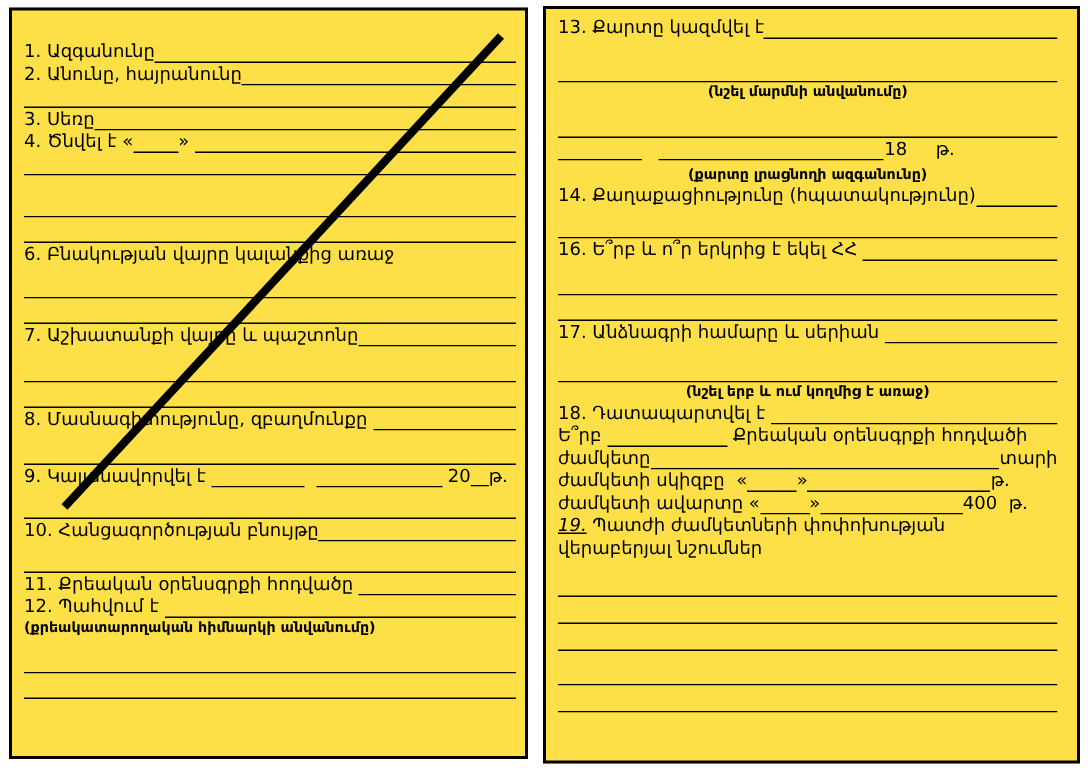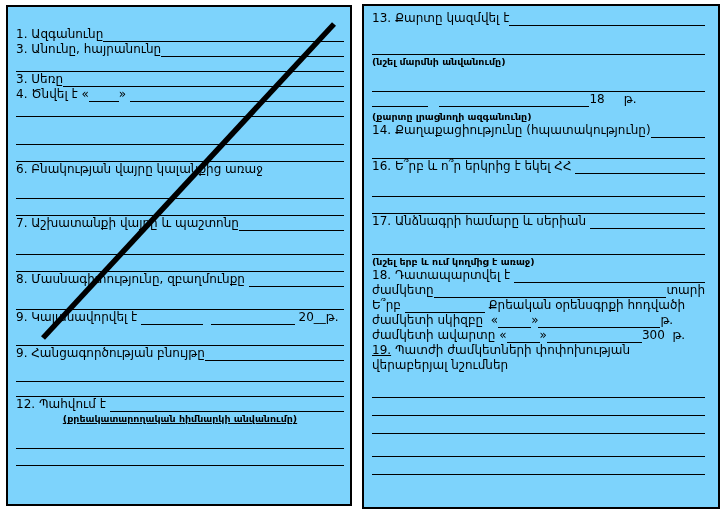--- a/index.html
+++ b/index.html
@@ -3,72 +3,72 @@
 <meta charset="utf-8">
 <style>
   * { margin:0; padding:0; box-sizing:border-box; }
   html,body { background:#ffffff; }
   body {
     width:725px; height:515px;
     font-family:"DejaVu Sans","Liberation Sans",sans-serif;
     color:#000;
   }
   .page { position:relative; width:725px; height:515px; background:#fff; overflow:hidden; }
-  .box { position:absolute; border:2px solid #000; background:#7dd3fc; }
+  .box { position:absolute; border:2px solid #000; background:#fde047; }
   .box-left  { left:6px;  top:5px; width:346px; height:501px; }
   .box-right { left:362px; top:4px; width:358px; height:505px; }
   .rows { position:absolute; inset:0; padding:0 6px 0 8px; }
   .box-right .rows { padding:0 13px 0 8px; }
   .row {
     display:flex; align-items:flex-end;
     height:15px; line-height:15px; font-size:12px;
     white-space:pre; overflow:hidden;
   }
   .row.caption {
     height:13px; line-height:12px; font-size:9.5px; font-weight:bold;
-    justify-content:flex-start;
+    justify-content:center;
   }
-  .row.align-r { justify-content:center;text-decoration:underline; }
+  .row.align-r { justify-content:flex-start; }
   .txt { white-space:pre; }
-  .underlined { text-decoration:underline; }
+  .underlined { text-decoration:underline;font-style:italic; }
   .blank {
     display:inline-block; height:13px;
     border-bottom:1px solid #000;
   }
   .blank.fill { flex:1 1 auto; min-width:8px; }
   .strike { position:absolute; left:0; top:0; pointer-events:none; }
 </style>
 </head>
 <body>
 
 <div class="page">
 
   <div class="box box-left">
     <div class="rows" id="left-rows">
         <div class="row" style="margin-top: 20px;"><span class="txt">1. Ազգանունը</span><span class="blank fill"></span></div>
-        <div class="row"><span class="txt">3. Անունը, հայրանունը</span><span class="blank fill"></span></div>
+        <div class="row"><span class="txt">2. Անունը, հայրանունը</span><span class="blank fill"></span></div>
         <div class="row"><span class="blank fill"></span></div>
         <div class="row"><span class="txt">3. Սեռը</span><span class="blank fill"></span></div>
         <div class="row"><span class="txt">4. Ծնվել է «</span><span class="blank" style="width: 30px;"></span><span class="txt">»&nbsp;</span><span class="blank fill"></span></div>
         <div class="row"><span class="blank fill"></span></div>
         <div class="row" style="margin-top: 13px;"><span class="blank fill"></span></div>
         <div class="row" style="margin-top: 2px;"><span class="blank fill"></span></div>
         <div class="row"><span class="txt">6. Բնակության վայրը կալանքից առաջ</span></div>
         <div class="row" style="margin-top: 7px;"><span class="blank fill"></span></div>
         <div class="row" style="margin-top: 2px;"><span class="blank fill"></span></div>
         <div class="row"><span class="txt">7. Աշխատանքի վայրը և պաշտոնը</span><span class="blank fill"></span></div>
         <div class="row" style="margin-top: 9px;"><span class="blank fill"></span></div>
         <div class="row" style="margin-top: 2px;"><span class="blank fill"></span></div>
         <div class="row"><span class="txt">8. Մասնագիտությունը, զբաղմունքը&nbsp;</span><span class="blank fill"></span></div>
         <div class="row" style="margin-top: 8px;"><span class="blank fill"></span></div>
         <div class="row"><span class="txt">9. Կալանավորվել է&nbsp;</span><span class="blank" style="width: 62px;"></span><span class="txt">&nbsp;&nbsp;</span><span class="blank" style="width: 84px;"></span><span class="txt">&nbsp;20__թ.</span></div>
         <div class="row" style="margin-top: 6px;"><span class="blank fill"></span></div>
-        <div class="row"><span class="txt">9. Հանցագործության բնույթը</span><span class="blank fill"></span></div>
+        <div class="row"><span class="txt">10. Հանցագործության բնույթը</span><span class="blank fill"></span></div>
         <div class="row" style="margin-top: 6px;"><span class="blank fill"></span></div>
-        <div class="row"><span class="blank fill"></span></div>
+        <div class="row"><span class="txt">11. Քրեական օրենսգրքի հոդվածը&nbsp;</span><span class="blank fill"></span></div>
         <div class="row"><span class="txt">12. Պահվում է&nbsp;</span><span class="blank fill"></span></div>
         <div class="row caption align-r"><span class="txt">(քրեակատարողական հիմնարկի անվանումը)</span></div>
         <div class="row" style="margin-top: 9px;"><span class="blank fill"></span></div>
         <div class="row" style="margin-top: 2px;"><span class="blank fill"></span></div>
       </div>
     <svg class="strike" width="342" height="497" viewBox="0 0 342 497">
       <line x1="35" y1="331" x2="326" y2="17" stroke="#000" stroke-width="5.5" stroke-linecap="butt"></line>
     </svg>
   </div>
 
@@ -82,24 +82,24 @@
         <div class="row caption" style="margin-top: 3px;"><span class="txt">(քարտը լրացնողի ազգանունը)</span></div>
         <div class="row"><span class="txt">14. Քաղաքացիությունը (հպատակությունը)</span><span class="blank fill"></span></div>
         <div class="row" style="margin-top: 6px;"><span class="blank fill"></span></div>
         <div class="row"><span class="txt">16. Ե՞րբ և ո՞ր երկրից է եկել ՀՀ&nbsp;</span><span class="blank fill"></span></div>
         <div class="row" style="margin-top: 8px;"><span class="blank fill"></span></div>
         <div class="row" style="margin-top: 2px;"><span class="blank fill"></span></div>
         <div class="row"><span class="txt">17. Անձնագրի համարը և սերիան&nbsp;</span><span class="blank fill"></span></div>
         <div class="row" style="margin-top: 11px;"><span class="blank fill"></span></div>
         <div class="row caption"><span class="txt">(նշել երբ և ում կողմից է առաջ)</span></div>
         <div class="row"><span class="txt">18. Դատապարտվել է&nbsp;</span><span class="blank fill"></span></div>
+        <div class="row"><span class="txt">Ե՞րբ&nbsp;</span><span class="blank" style="width: 80px;"></span><span class="txt">&nbsp;Քրեական օրենսգրքի հոդվածի</span></div>
         <div class="row"><span class="txt">ժամկետը</span><span class="blank fill"></span><span class="txt">տարի</span></div>
-        <div class="row"><span class="txt">Ե՞րբ&nbsp;</span><span class="blank" style="width: 80px;"></span><span class="txt">&nbsp;Քրեական օրենսգրքի հոդվածի</span></div>
         <div class="row"><span class="txt">ժամկետի սկիզբը&nbsp;&nbsp;«</span><span class="blank" style="width: 33px;"></span><span class="txt">»</span><span class="blank" style="width: 122px;"></span><span class="txt">թ.</span></div>
-        <div class="row"><span class="txt">ժամկետի ավարտը «</span><span class="blank" style="width: 33px;"></span><span class="txt">»</span><span class="blank" style="width: 95px;"></span><span class="txt">300</span><span class="txt">&nbsp;&nbsp;թ.</span></div>
+        <div class="row"><span class="txt">ժամկետի ավարտը «</span><span class="blank" style="width: 33px;"></span><span class="txt">»</span><span class="blank" style="width: 95px;"></span><span class="txt">400</span><span class="txt">&nbsp;&nbsp;թ.</span></div>
         <div class="row"><span class="txt underlined">19.</span><span class="txt">&nbsp;Պատժի ժամկետների փոփոխության</span></div>
         <div class="row"><span class="txt">վերաբերյալ նշումներ</span></div>
         <div class="row" style="margin-top: 10px;"><span class="blank fill"></span></div>
         <div class="row" style="margin-top: 3px;"><span class="blank fill"></span></div>
         <div class="row" style="margin-top: 3px;"><span class="blank fill"></span></div>
         <div class="row" style="margin-top: 8px;"><span class="blank fill"></span></div>
         <div class="row" style="margin-top: 3px;"><span class="blank fill"></span></div>
       </div>
   </div>
 

